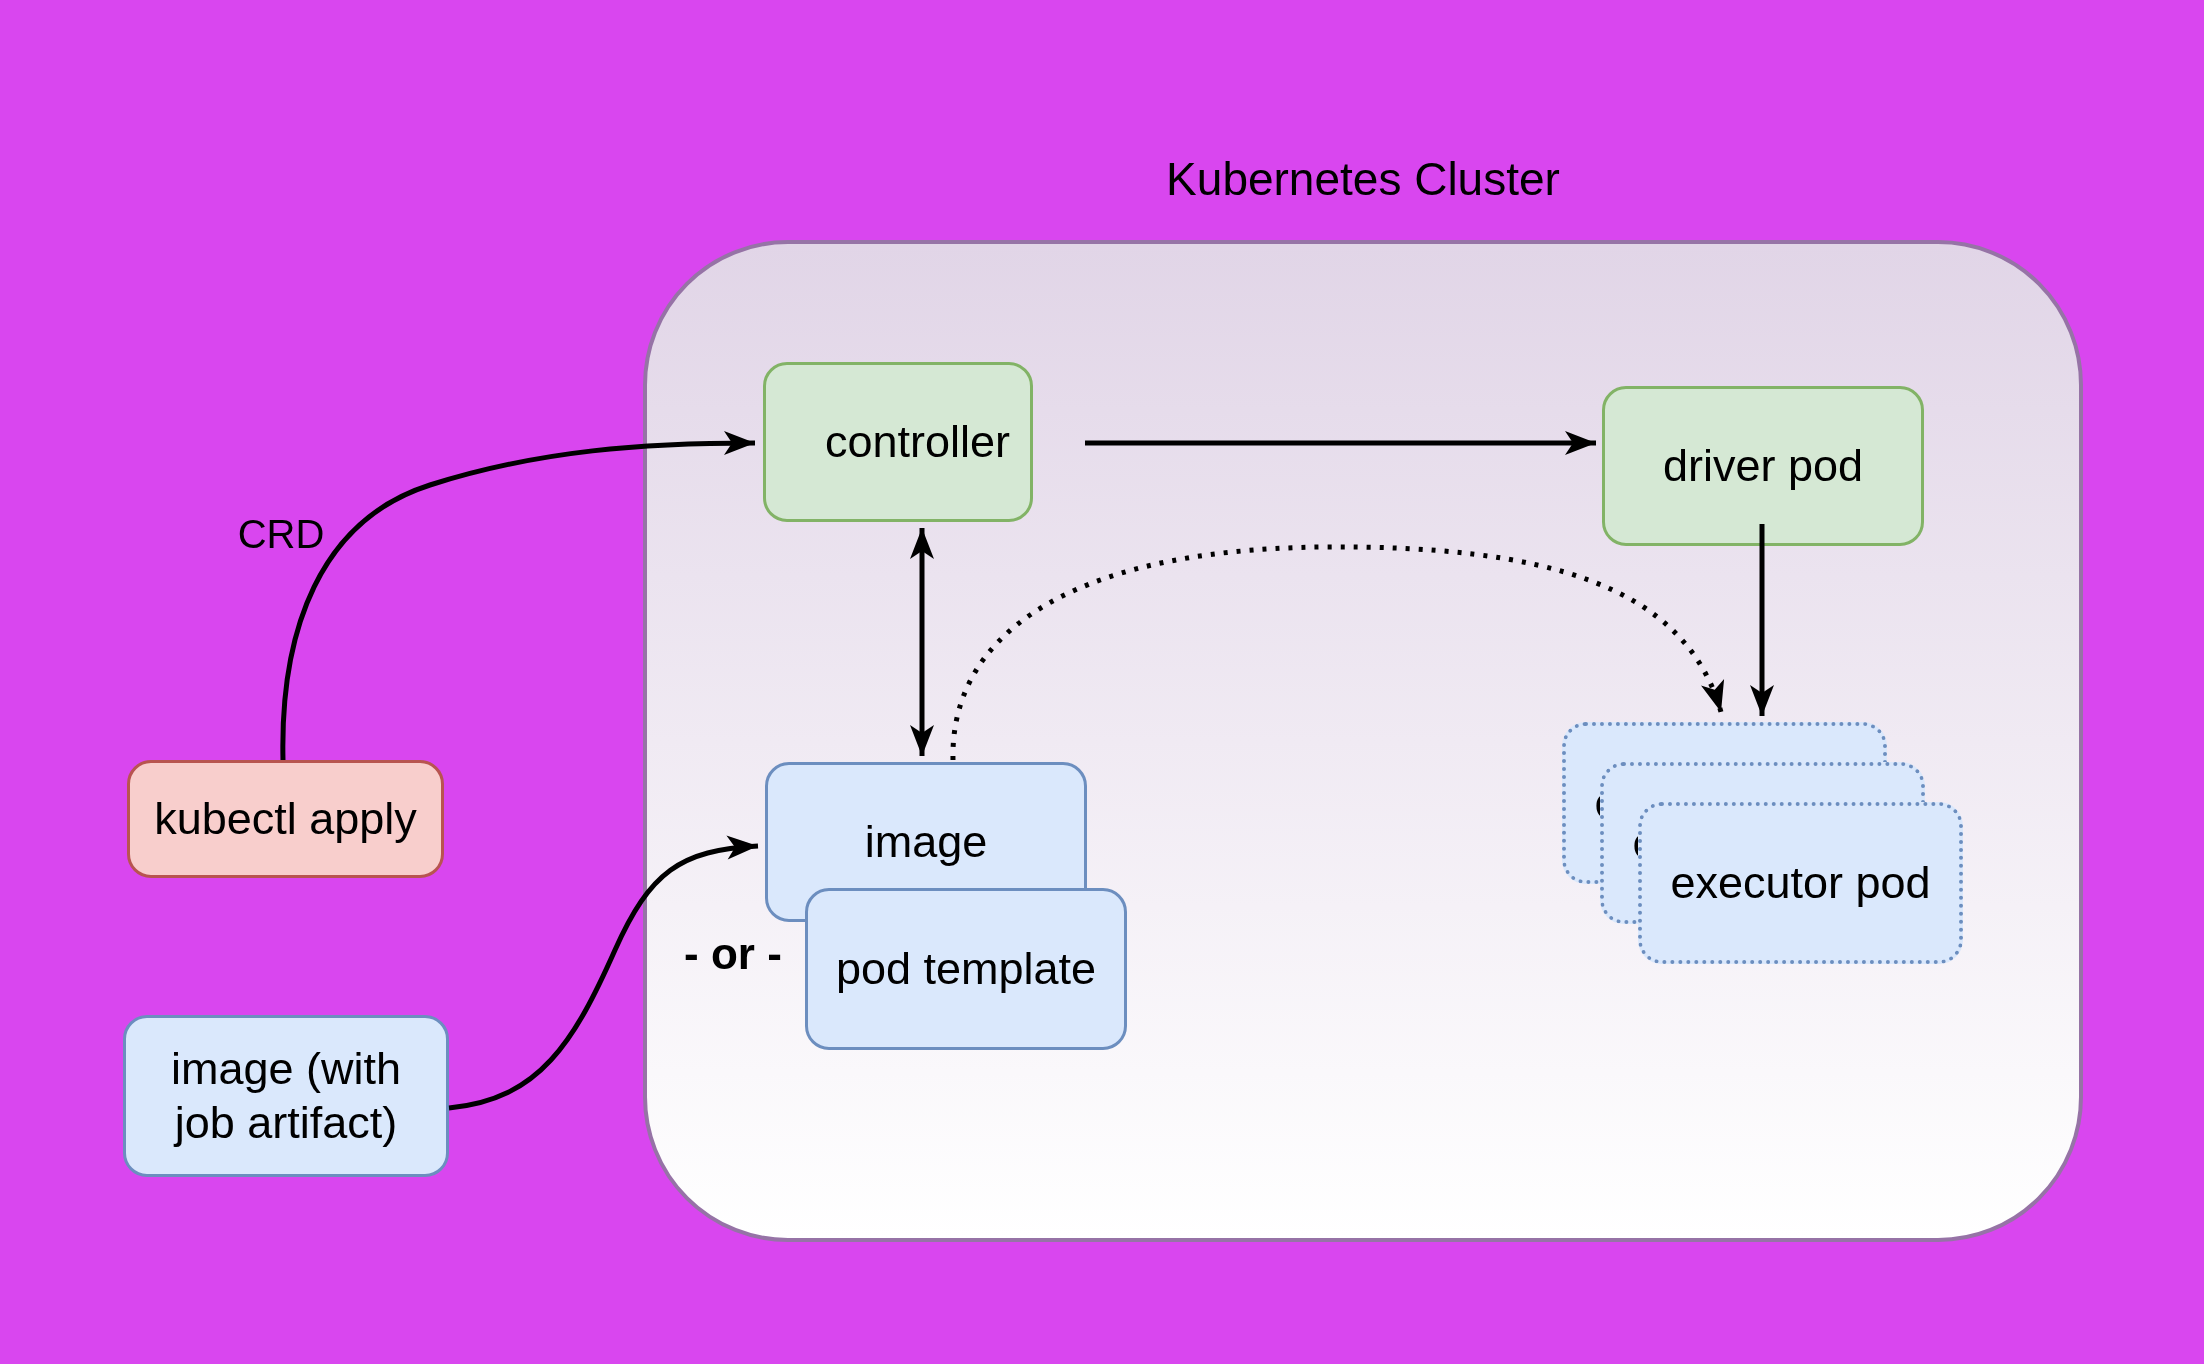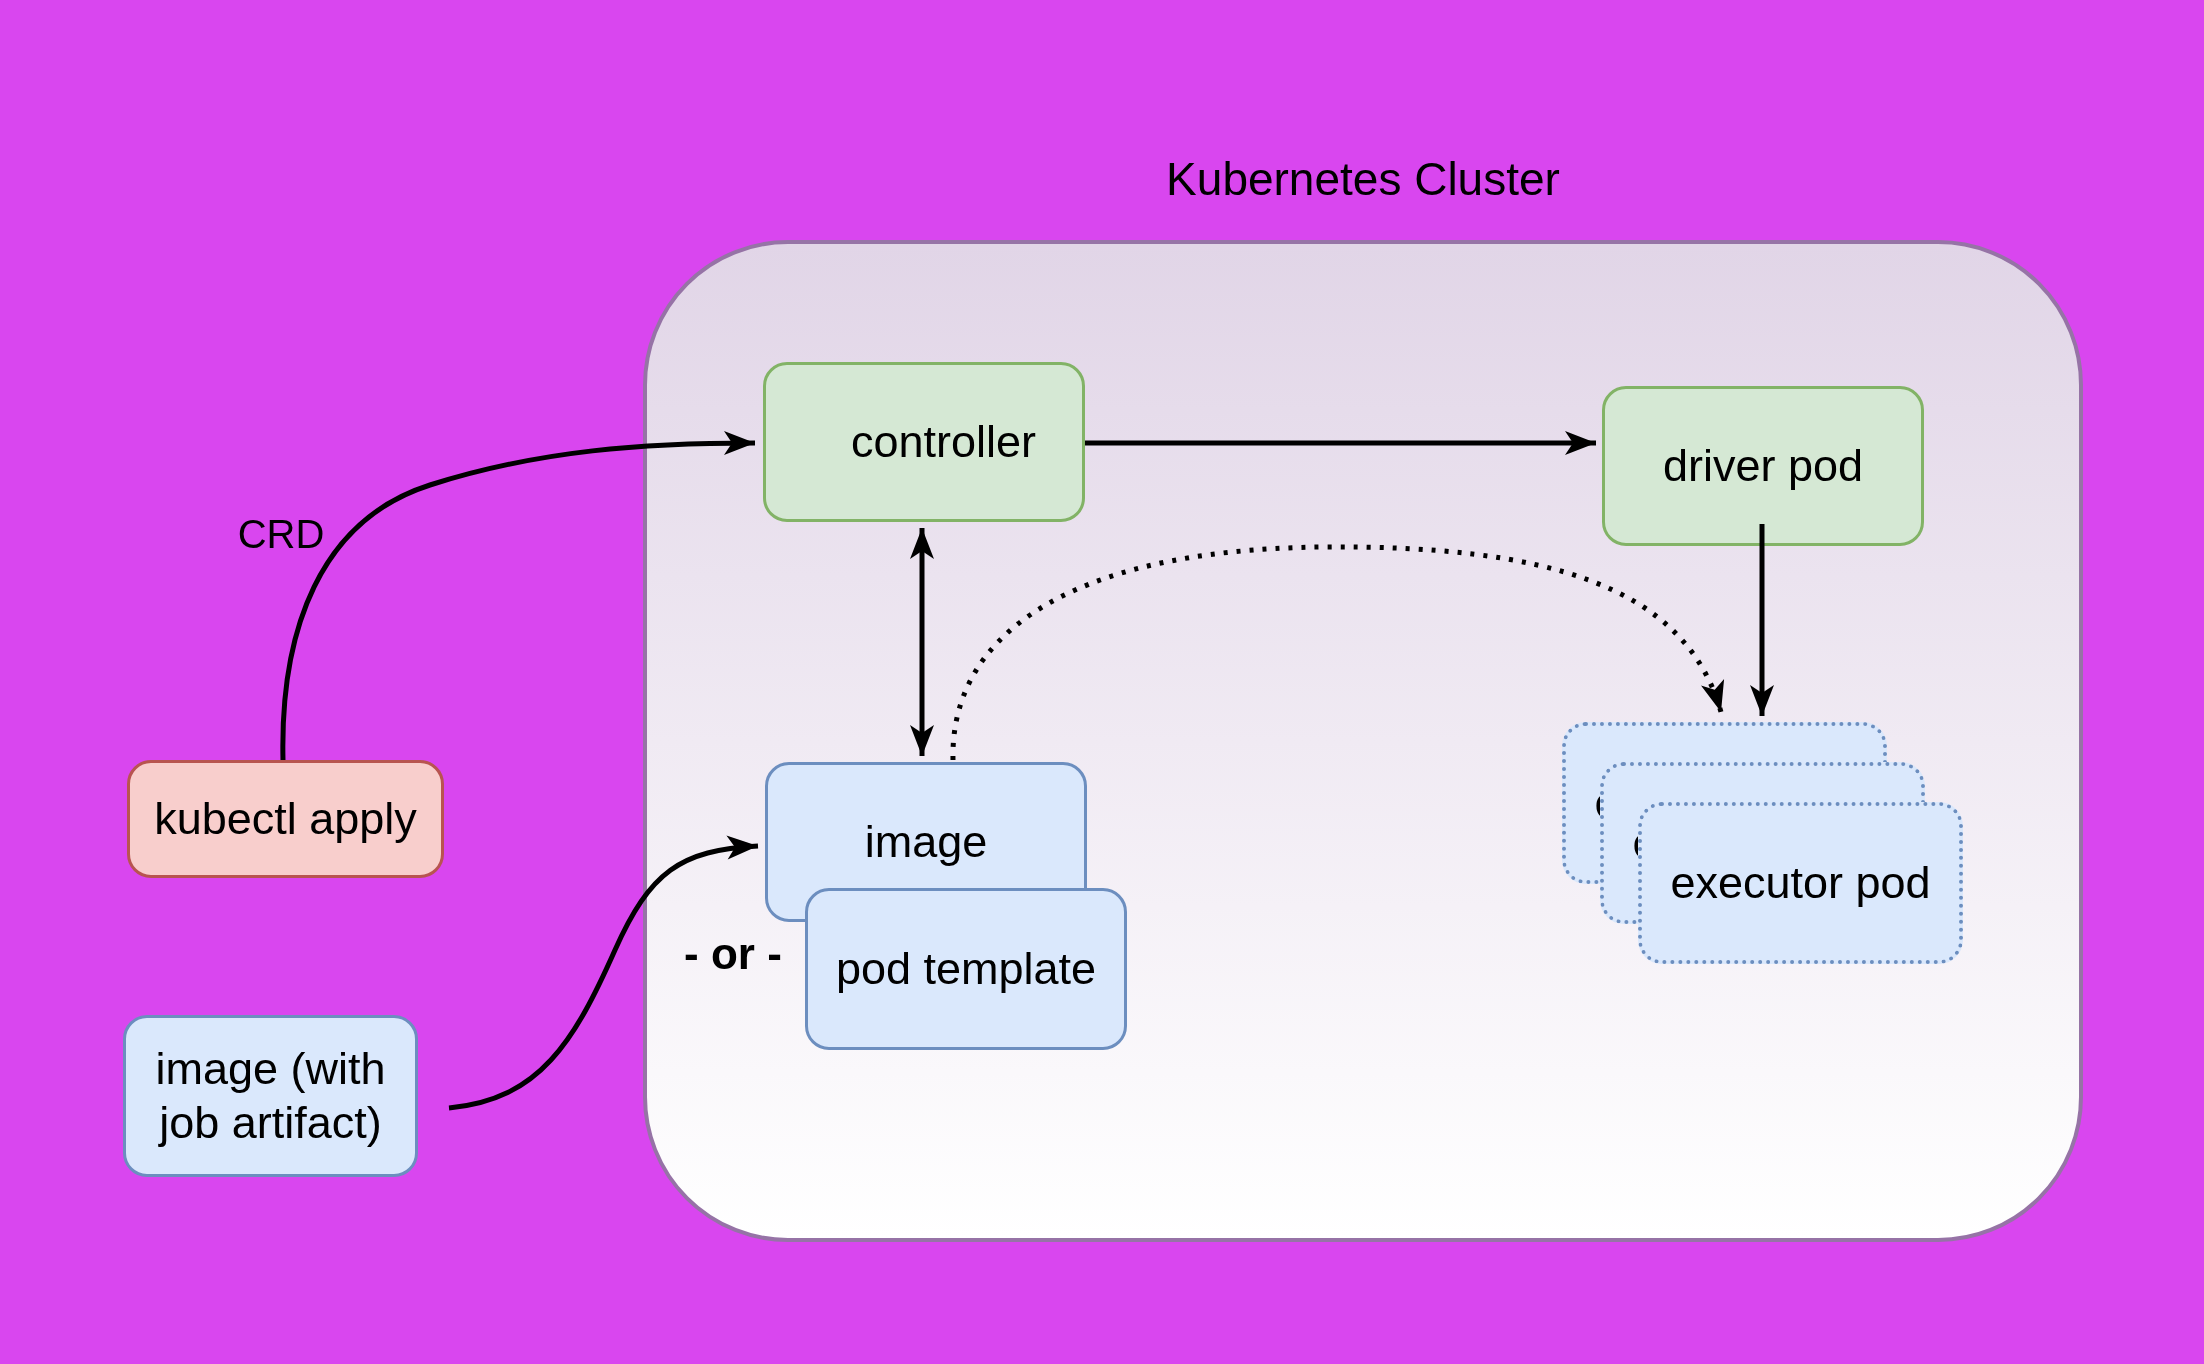--- a/index.html
+++ b/index.html
@@ -46,26 +46,26 @@
     text-align:center;
     border-radius:24px;
     font-size:45px;line-height:1.2;
     z-index:5;
   }
   .green{background:var(--green-fill,#d5e8d4);border:3px solid var(--green-border,#82b366);}
   .blue{background:var(--blue-fill,#dae8fc);border:3px solid var(--blue-border,#6c8ebf);}
   .red{background:var(--red-fill,#f8cecc);border:3px solid var(--red-border,#b85450);}
   .dotted{background:var(--blue-fill,#dae8fc);border:4px dotted var(--blue-border,#6c8ebf);}
 
-  .n-controller{left:763px;top:362px;width:322px;height:160px;padding-left:39px;}
+  .n-controller{left:763px;top:362px;width:270px;height:160px;padding-left:39px;}
   .n-driver{left:1602px;top:362px;width:322px;height:160px;margin-top:24px;}
   .n-image{left:765px;top:762px;width:322px;height:160px;z-index:5;}
   .n-podtemplate{left:805px;top:888px;width:322px;height:162px;z-index:6;}
   .n-kubectl{left:127px;top:760px;width:317px;height:118px;}
-  .n-jobimage{left:123px;top:1015px;width:295px;height:162px;padding:0 28px;}
+  .n-jobimage{left:123px;top:1015px;width:326px;height:162px;padding:0 28px;}
   .n-exec1{left:1562px;top:722px;width:325px;height:162px;z-index:2;}
   .n-exec2{left:1600px;top:762px;width:325px;height:162px;z-index:3;}
   .n-exec3{left:1638px;top:802px;width:325px;height:162px;z-index:4;}
 
   
   svg.edges{
     position:absolute;left:0;top:0;width:2204px;height:1364px;
     z-index:10;pointer-events:none;
   }
   svg.edges path{fill:none;stroke:var(--arrow,#000);stroke-width:5;}

